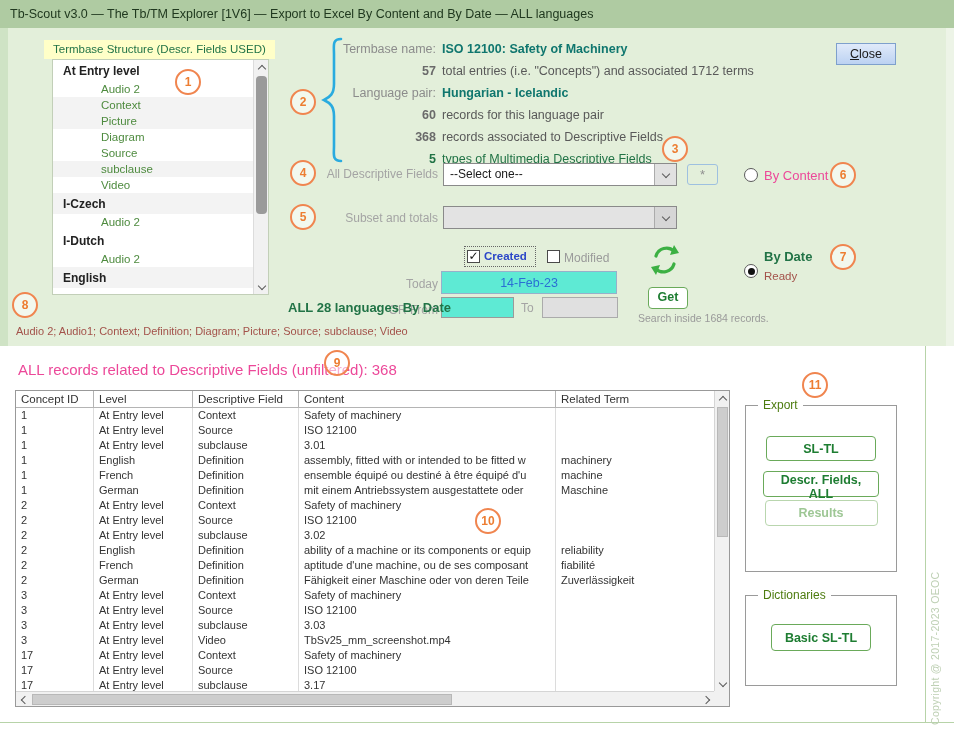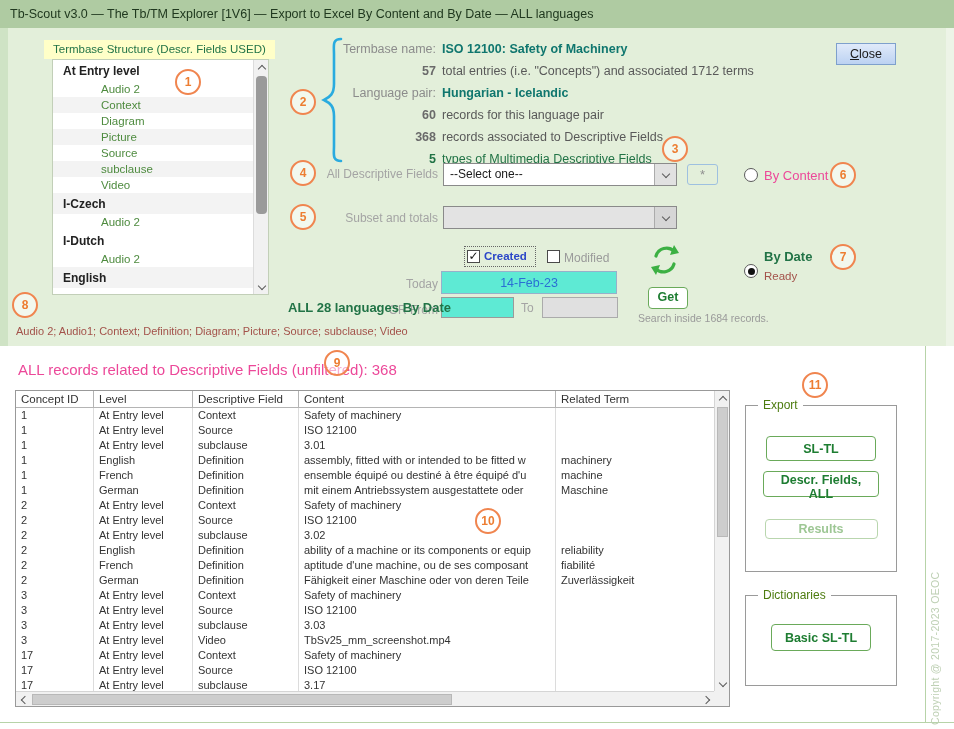--- a/index.html
+++ b/index.html
@@ -114,21 +114,21 @@
   fieldset.panel{position:absolute;border:1px solid #9a9a9a;margin:0;padding:0;background:transparent;}
   fieldset.panel legend{color:#4d7c0f;font-size:12px;margin-left:12px;padding:0 5px;}
   .exportfs{left:745px;top:398px;width:150px;height:172px;}
   .dictfs{left:745px;top:588px;width:150px;height:96px;}
   .btncol{display:flex;flex-direction:column;align-items:center;}
   .gbtn{background:#fff;border:1.5px solid #6aaa5a;border-radius:4px;color:#1e7d32;font-weight:bold;
         font-size:12.5px;font-family:inherit;box-sizing:border-box;cursor:default;}
   .gbtn.disabled{border-color:#b9d6ae;color:#9ec795;}
   .exportfs .gbtn:nth-child(1){width:110px;height:25px;margin-top:24px;}
   .exportfs .gbtn:nth-child(2){width:116px;height:26px;margin-top:10px;}
-  .exportfs .gbtn:nth-child(3){width:113px;height:20px;margin-top:22px;}
+  .exportfs .gbtn:nth-child(3){width:113px;height:26px;margin-top:3px;}
   .dictfs .gbtn{width:100px;height:27px;margin-top:22px;}
 
   .vline{left:925px;top:346px;width:1px;height:376px;background:#b7d3a8;}
   .hline{left:0;top:722px;width:954px;height:1px;background:#b7d3a8;}
   .copyright{left:929px;top:545px;height:180px;writing-mode:vertical-rl;transform:rotate(180deg);
              font-size:10.5px;color:#bed0b4;letter-spacing:.3px;}
 
   
   .circ{position:absolute;width:22px;height:22px;border:2px solid #f0854f;border-radius:50%;
         background:rgba(255,255,255,.55);color:#ed7d31;font-weight:bold;font-size:12px;
@@ -148,22 +148,22 @@
 <div class="abs toppanel"></div>
 <div class="abs edge-l"></div>
 <div class="abs edge-r"></div>
 
 <div class="abs tb-struct-hdr">Termbase Structure (Descr. Fields USED)</div>
 <div class="abs listbox">
   <div class="listitems">
       <div class="litem lgroup">At Entry level</div>
       <div class="litem lfield">Audio 2</div>
       <div class="litem lfield shade">Context</div>
+      <div class="litem lfield shade">Picture</div>
       <div class="litem lfield">Diagram</div>
-      <div class="litem lfield shade">Picture</div>
       <div class="litem lfield">Source</div>
       <div class="litem lfield shade">subclause</div>
       <div class="litem lfield">Video</div>
       <div class="litem lgroup shade">I-Czech</div>
       <div class="litem lfield">Audio 2</div>
       <div class="litem lgroup">I-Dutch</div>
       <div class="litem lfield">Audio 2</div>
       <div class="litem lgroup shade">English</div>
     </div>
   <div class="sbar v">

